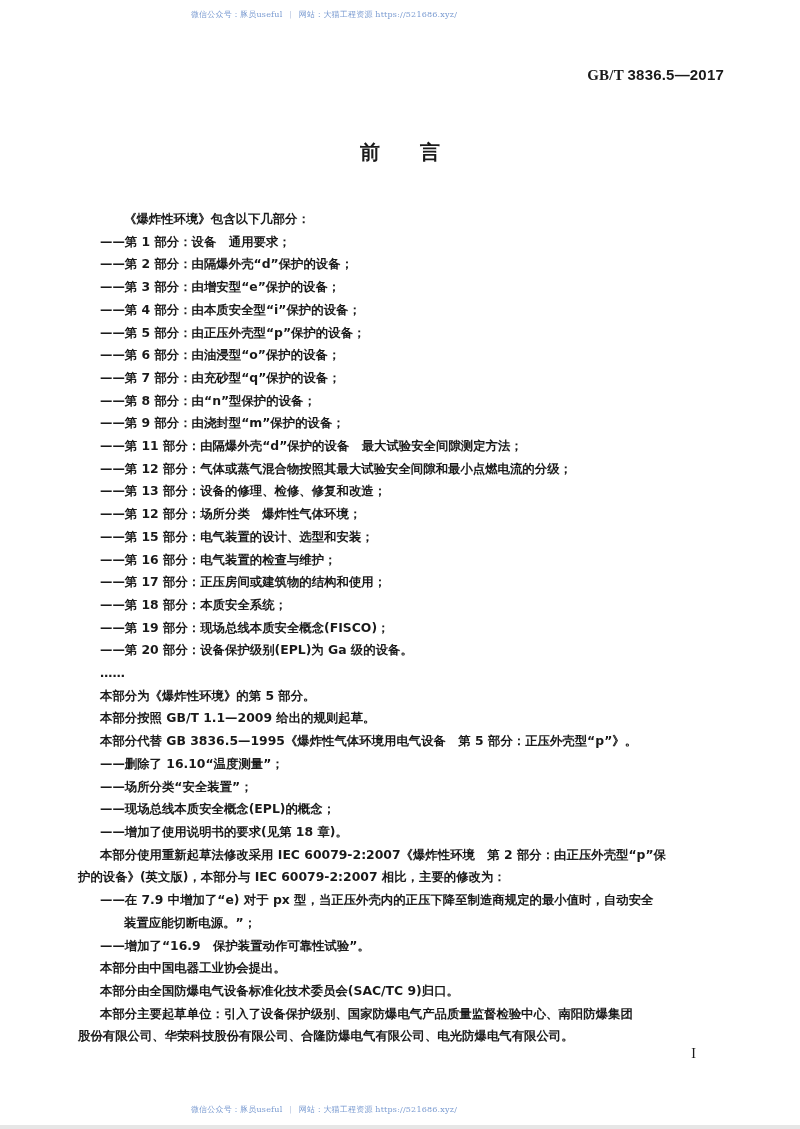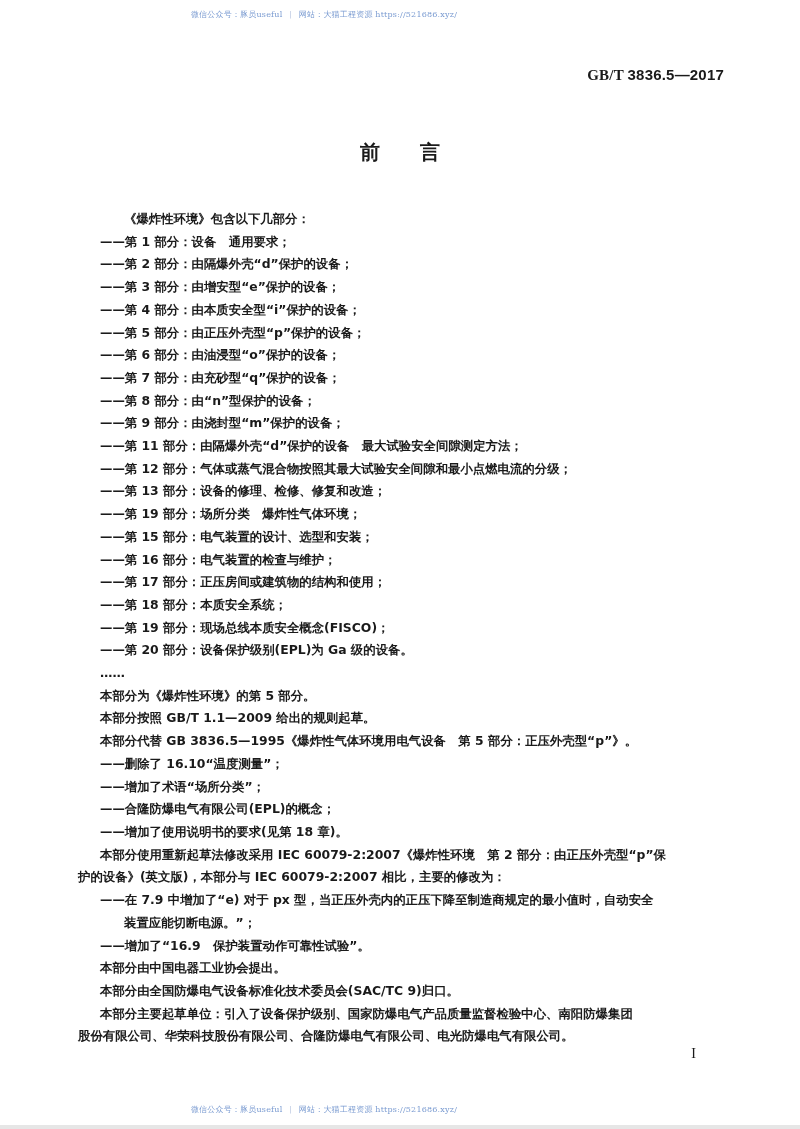--- a/index.html
+++ b/index.html
@@ -51,38 +51,38 @@
     <div class="line dash">——第 3 部分：由增安型“e”保护的设备；</div>
     <div class="line dash">——第 4 部分：由本质安全型“i”保护的设备；</div>
     <div class="line dash">——第 5 部分：由正压外壳型“p”保护的设备；</div>
     <div class="line dash">——第 6 部分：由油浸型“o”保护的设备；</div>
     <div class="line dash">——第 7 部分：由充砂型“q”保护的设备；</div>
     <div class="line dash">——第 8 部分：由“n”型保护的设备；</div>
     <div class="line dash">——第 9 部分：由浇封型“m”保护的设备；</div>
     <div class="line dash">——第 11 部分：由隔爆外壳“d”保护的设备　最大试验安全间隙测定方法；</div>
     <div class="line dash">——第 12 部分：气体或蒸气混合物按照其最大试验安全间隙和最小点燃电流的分级；</div>
     <div class="line dash">——第 13 部分：设备的修理、检修、修复和改造；</div>
-    <div class="line dash">——第 19 部分：场所分类　爆炸性气体环境；</div>
+    <div class="line dash">——第 12 部分：场所分类　爆炸性气体环境；</div>
     <div class="line dash">——第 15 部分：电气装置的设计、选型和安装；</div>
     <div class="line dash">——第 16 部分：电气装置的检查与维护；</div>
     <div class="line dash">——第 17 部分：正压房间或建筑物的结构和使用；</div>
     <div class="line dash">——第 18 部分：本质安全系统；</div>
     <div class="line dash">——第 19 部分：现场总线本质安全概念(FISCO)；</div>
     <div class="line dash">——第 20 部分：设备保护级别(EPL)为 Ga 级的设备。</div>
   </div>
   <div class="line dash">……</div>
 
   <div class="line">本部分为《爆炸性环境》的第 5 部分。</div>
   <div class="line">本部分按照 GB/T 1.1—2009 给出的规则起草。</div>
   <div class="line">本部分代替 GB 3836.5—1995《爆炸性气体环境用电气设备　第 5 部分：正压外壳型“p”》。</div>
 
   <div>
     <div class="line dash">——删除了 16.10“温度测量”；</div>
-    <div class="line dash">——增加了术语“场所分类”；</div>
-    <div class="line dash">——合隆防爆电气有限公司(EPL)的概念；</div>
+    <div class="line dash">——场所分类“安全装置”；</div>
+    <div class="line dash">——现场总线本质安全概念(EPL)的概念；</div>
     <div class="line dash">——增加了使用说明书的要求(见第 18 章)。</div>
   </div>
 
   <div class="line" style="padding-left:0">本部分使用重新起草法修改采用 IEC 60079-2:2007《爆炸性环境　第 2 部分：由正压外壳型“p”保</div>
   <div class="line wrap-second">护的设备》(英文版)，本部分与 IEC 60079-2:2007 相比，主要的修改为：</div>
 
   <div>
     <div class="line dash">——在 7.9 中增加了“e) 对于 px 型，当正压外壳内的正压下降至制造商规定的最小值时，自动安全</div>
     <div class="line" style="padding-left:24px">装置应能切断电源。”；</div>
     <div class="line dash">——增加了“16.9　保护装置动作可靠性试验”。</div>

